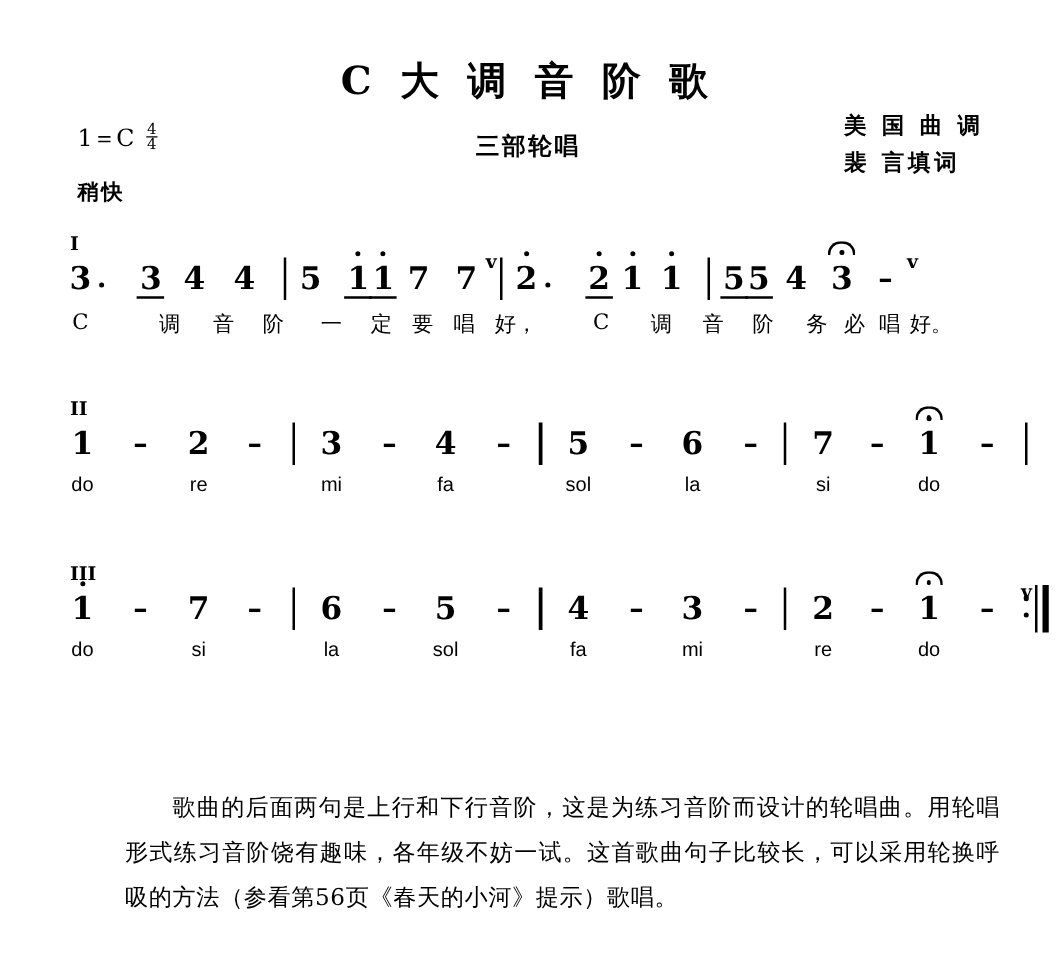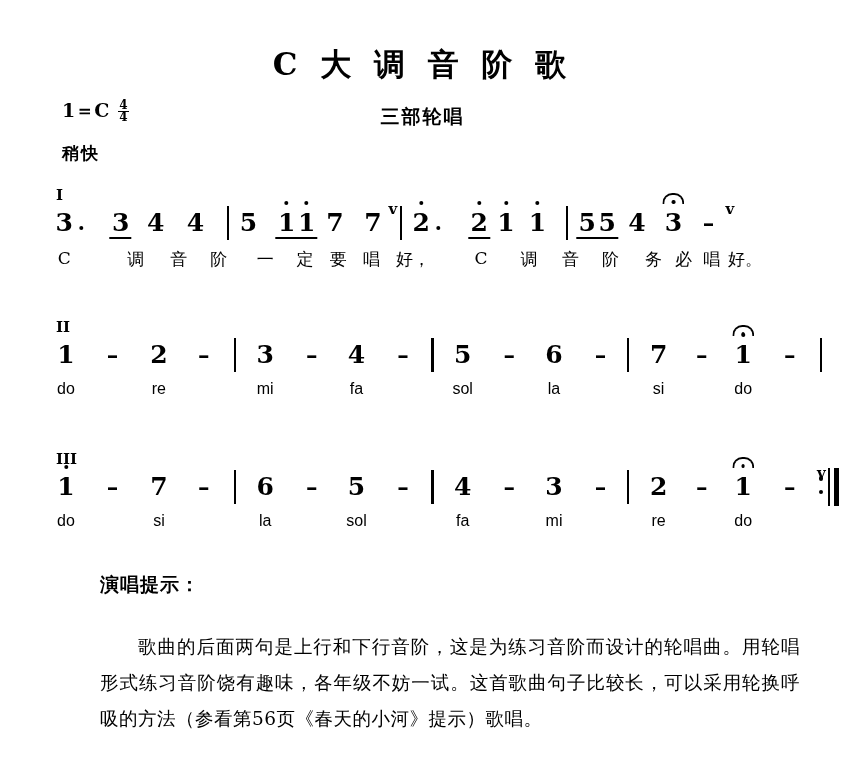--- a/index.html
+++ b/index.html
@@ -54,24 +54,24 @@
     font-size: 18px;
     line-height: 30px;
     letter-spacing: 3px;
   }
 
   .keysig {
     position: absolute;
     top: 98px;
     left: 62px;
     font-family: "DejaVu Serif", serif;
-    font-weight: bold;
+    font-weight: normal;
     font-size: 19px;
     display: flex;
-    align-items: center;
+    align-items: flex-start;
   }
   .keysig .meter {
     display: inline-block;
     margin-left: 9px;
     font-size: 12px;
     line-height: 11px;
     text-align: center;
   }
   .keysig .meter .num { display: block; border-bottom: 1.6px solid #000; padding: 0 1px;}
   .keysig .meter .den { display: block; padding: 0 1px;}
@@ -245,20 +245,24 @@
   }
 </style>
 </head>
 <body>
 
 <div class="sheet">
 
   <div class="title">C 大 调 音 阶 歌</div>
   <div class="subtitle">三部轮唱</div>
 
+  <div class="credits">
+    <div>美 国 曲 调</div>
+    <div>裴   言填词</div>
+  </div>
 
   <div class="keysig">
     <span>1＝C</span>
     <span class="meter">
       <span class="num">4</span>
       <span class="den">4</span>
     </span>
   </div>
 
   <div class="tempo">稍快</div>
@@ -384,16 +388,15 @@
           <div class="lyric sol" style="left: 209.16px;">la</div>
           <div class="lyric sol" style="left: 300.46px;">sol</div>
           <div class="lyric sol" style="left: 406.7px;">fa</div>
           <div class="lyric sol" style="left: 498px;">mi</div>
           <div class="lyric sol" style="left: 602.58px;">re</div>
           <div class="lyric sol" style="left: 687.24px;">do</div>
         </div>
       </div>
     </div>
 
-  <div class="tips-title">演唱提示：</div>
   <div class="tips-body">歌曲的后面两句是上行和下行音阶，这是为练习音阶而设计的轮唱曲。用轮唱形式练习音阶饶有趣味，各年级不妨一试。这首歌曲句子比较长，可以采用轮换呼吸的方法（参看第56页《春天的小河》提示）歌唱。</div>
 
 </div>
 
 </body></html>

